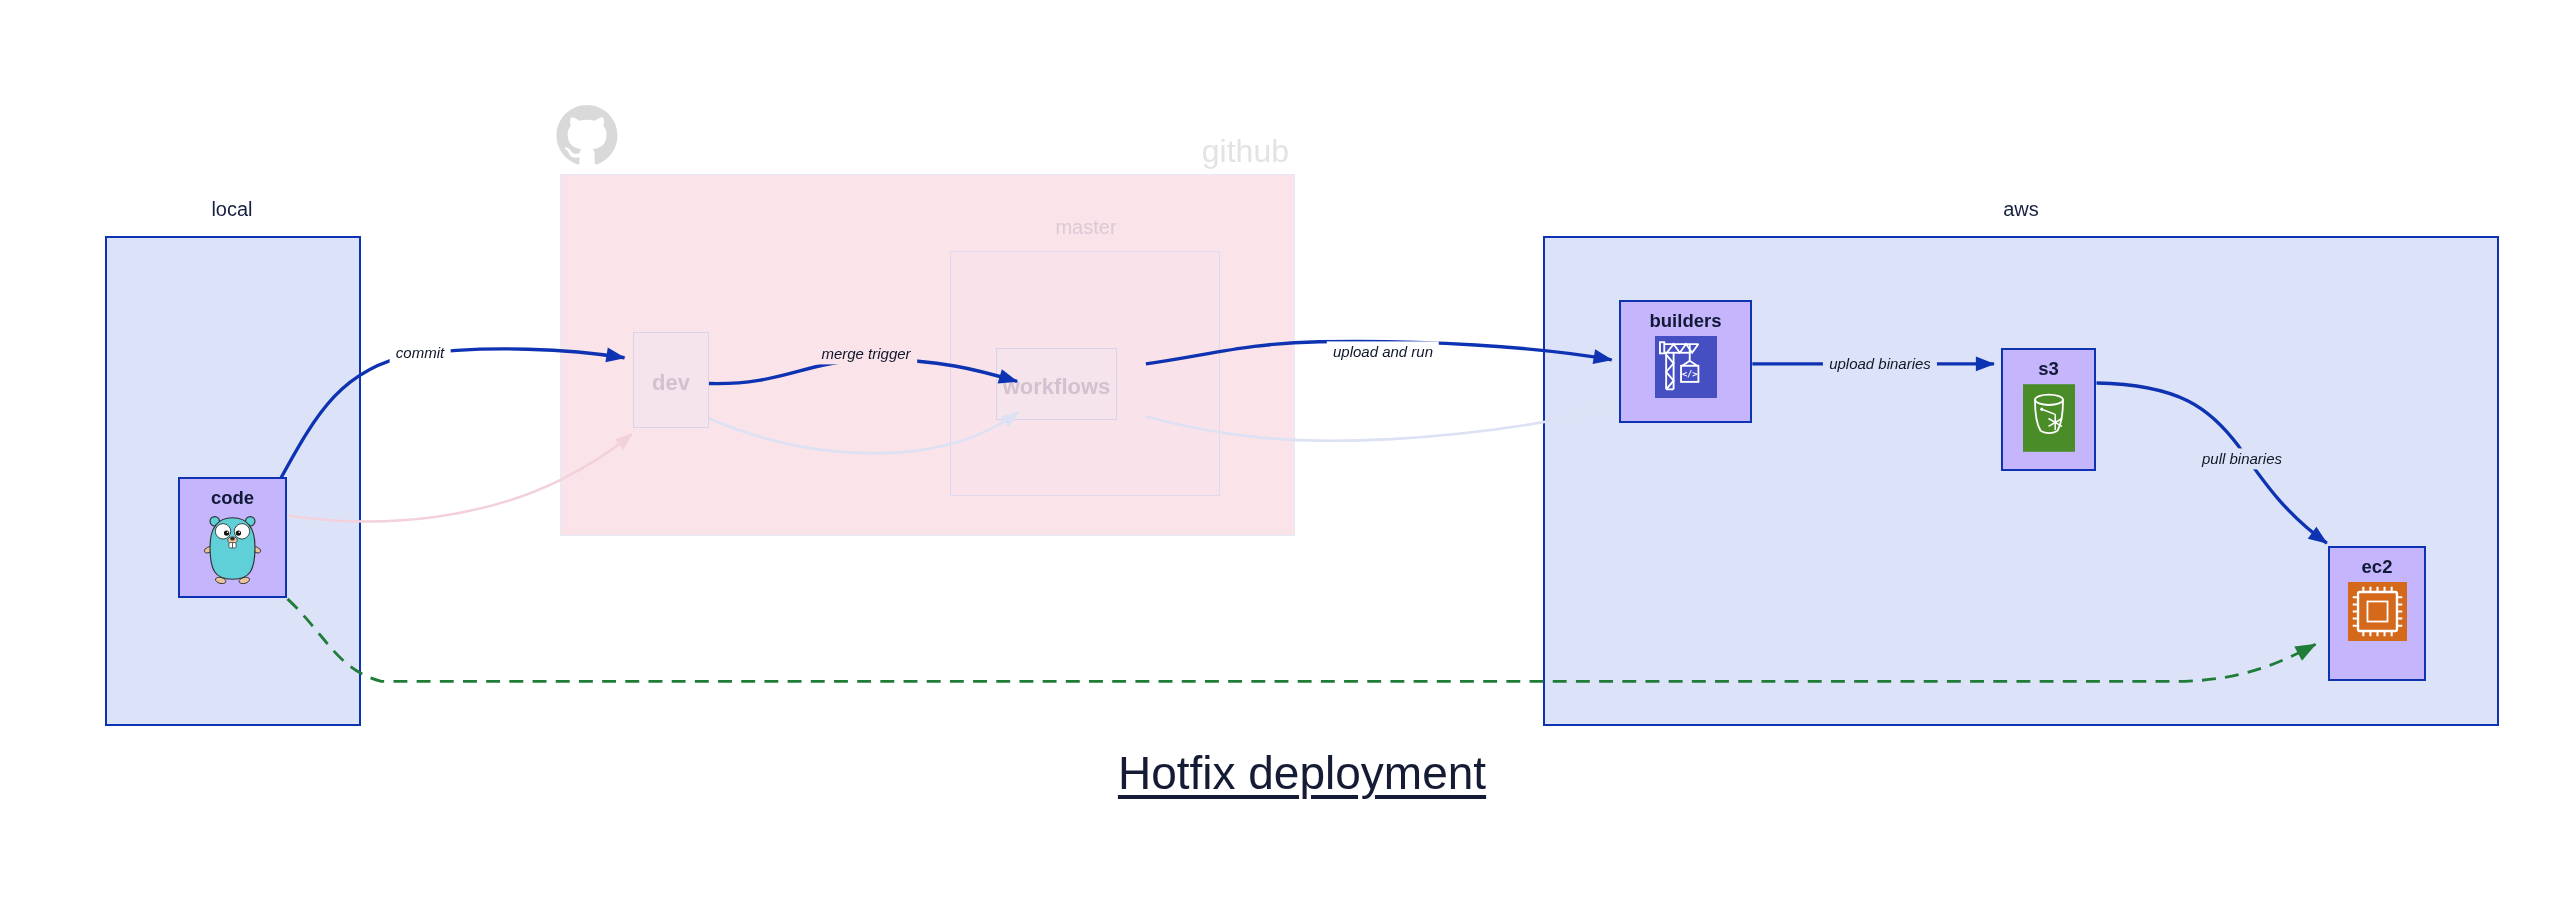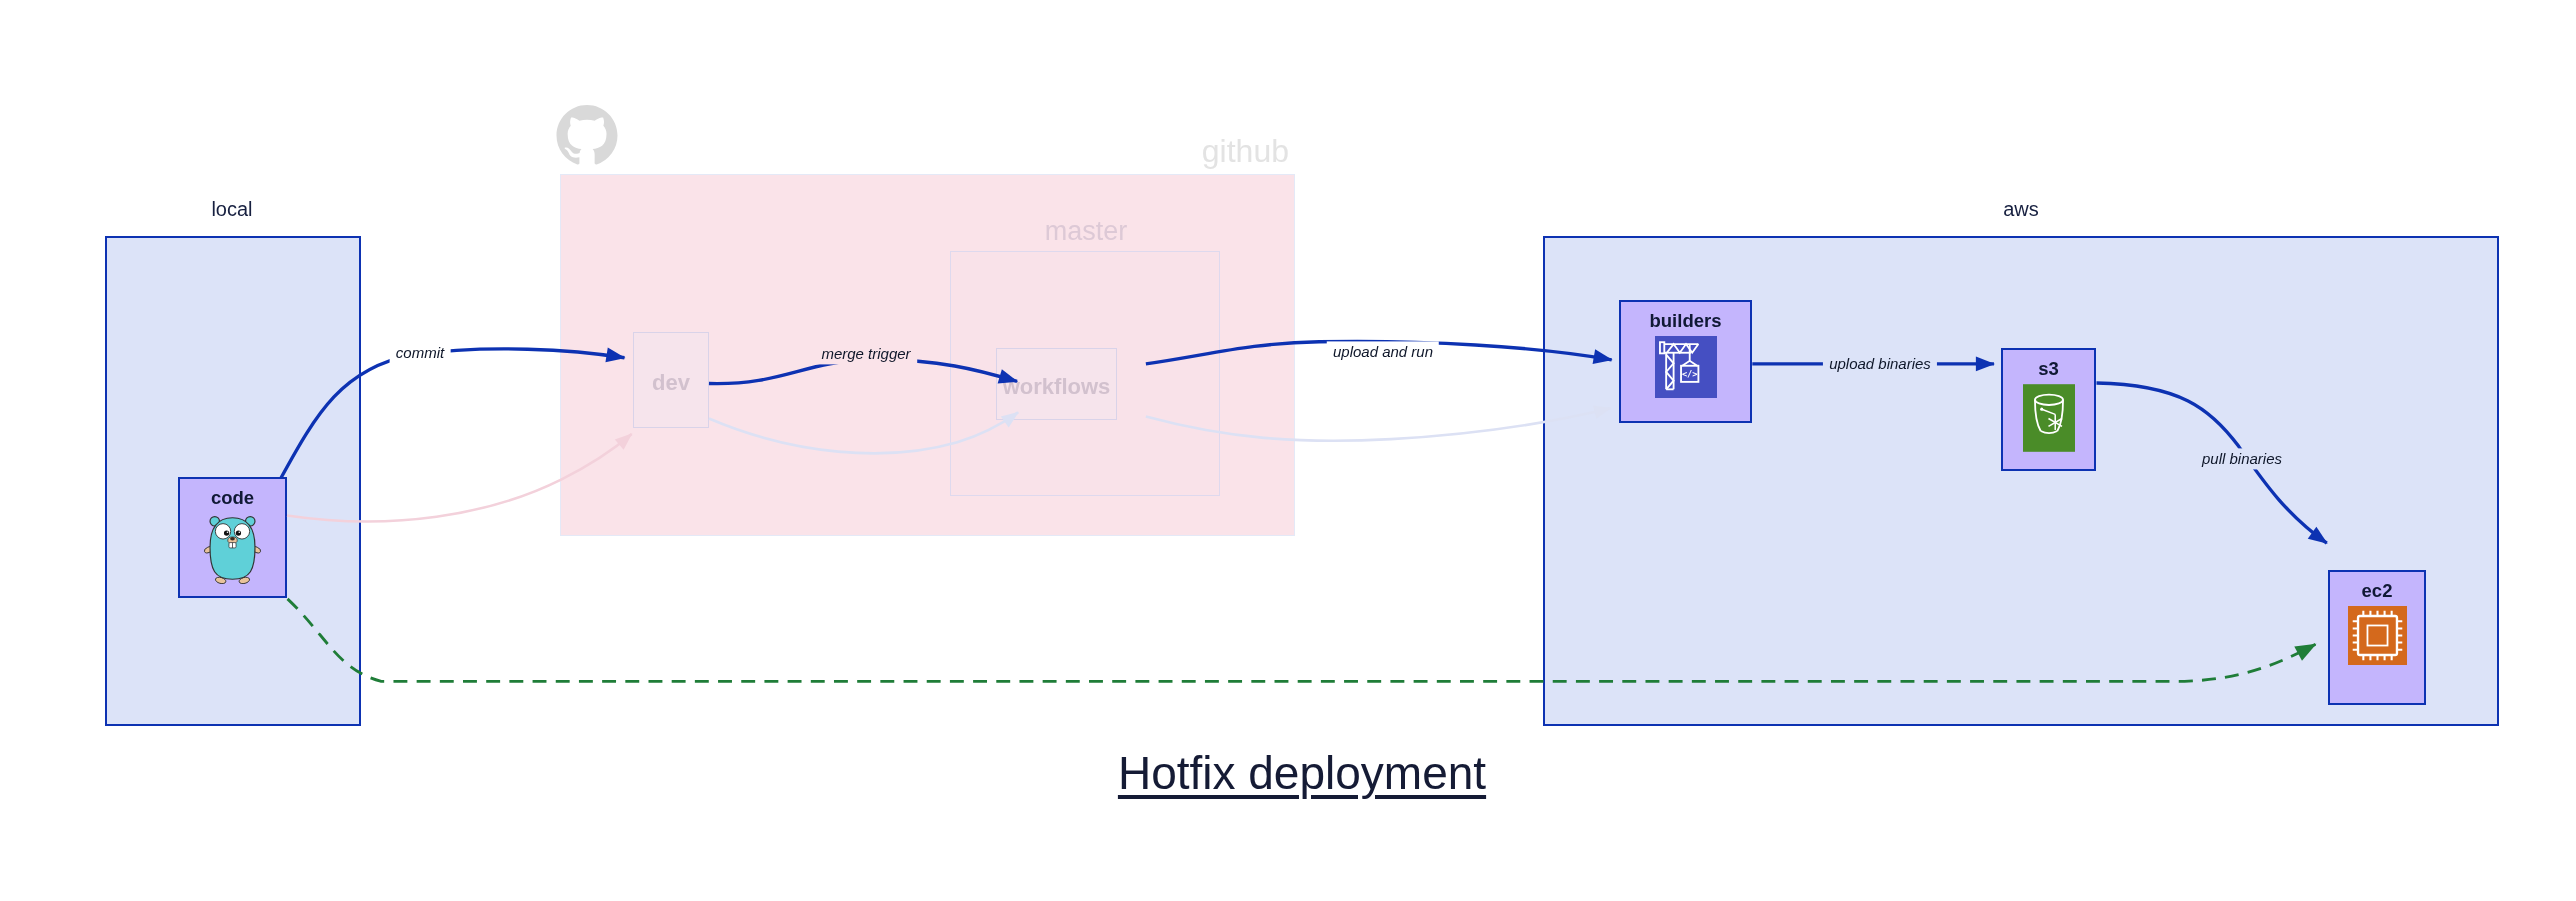--- a/index.html
+++ b/index.html
@@ -11,35 +11,35 @@
   .local-box,.aws-box{background:#dce3f8;border:2.1px solid #0d32b2;}
   .local-box{left:105px;top:236px;width:256px;height:490px;}
   .aws-box{left:1543px;top:236px;width:956px;height:490px;}
   .github-box{left:560px;top:174px;width:735px;height:362px;background:#fae3e9;border:1.5px solid #e4e9f7;}
   .master-box{left:950px;top:251px;width:270px;height:245px;background:#f9e2e9;border:1.5px solid #ded9ee;}
 
   .container-label{position:absolute;font-size:20px;color:#172040;white-space:nowrap;transform:translateX(-50%);}
   .label-local{left:232px;top:198px;}
   .label-aws{left:2021px;top:198px;}
   .label-github{position:absolute;left:1289px;top:133px;transform:translateX(-100%);font-size:32px;color:#e3e3e3;white-space:nowrap;}
-  .label-master{position:absolute;left:1086px;top:216px;transform:translateX(-50%);font-size:27px;color:#ddc9d6;white-space:nowrap;}
+  .label-master{position:absolute;left:1086px;top:216px;transform:translateX(-50%);font-size:20px;color:#ddc9d6;white-space:nowrap;}
 
   
   .node{position:absolute;box-sizing:border-box;display:flex;flex-direction:column;align-items:center;}
   .node-strong{background:#c4b5fd;border:2.6px solid #0d32b2;}
   .node-faded{background:#f6e4ec;border:1.5px solid #d9d3e9;justify-content:center;}
   .node-label{font-weight:bold;font-size:18.5px;color:#101935;margin-top:8.2px;white-space:nowrap;}
   .node-faded .node-label{color:#d2c1ce;font-size:22px;margin-top:5px;}
 
   .code-node{left:178px;top:477px;width:109px;height:121px;}
   .dev-node{left:633px;top:332px;width:76px;height:96px;}
   .workflows-node{left:996px;top:348px;width:121px;height:72px;}
   .builders-node{left:1619px;top:300px;width:133px;height:123px;}
   .s3-node{left:2001px;top:300px;width:95px;height:123px;margin-top:48px;}
-  .ec2-node{left:2328px;top:546px;width:98px;height:135px;margin-top:24px;}
+  .ec2-node{left:2328px;top:546px;width:98px;height:135px;}
 
   .node-icon{display:block;margin-top:4.1px;}
 
   
   .edge-label{position:absolute;transform:translate(-50%,-50%);font-style:italic;font-size:15px;color:#0f172a;white-space:nowrap;padding:2.1px 6.2px;}
   .bg-white{background:#ffffff;}
   .bg-pink{background:#fae3e9;}
   .bg-aws{background:#dce3f8;}
   .lbl-commit{left:420px;top:353px;}
   .lbl-merge{left:866px;top:354px;}

